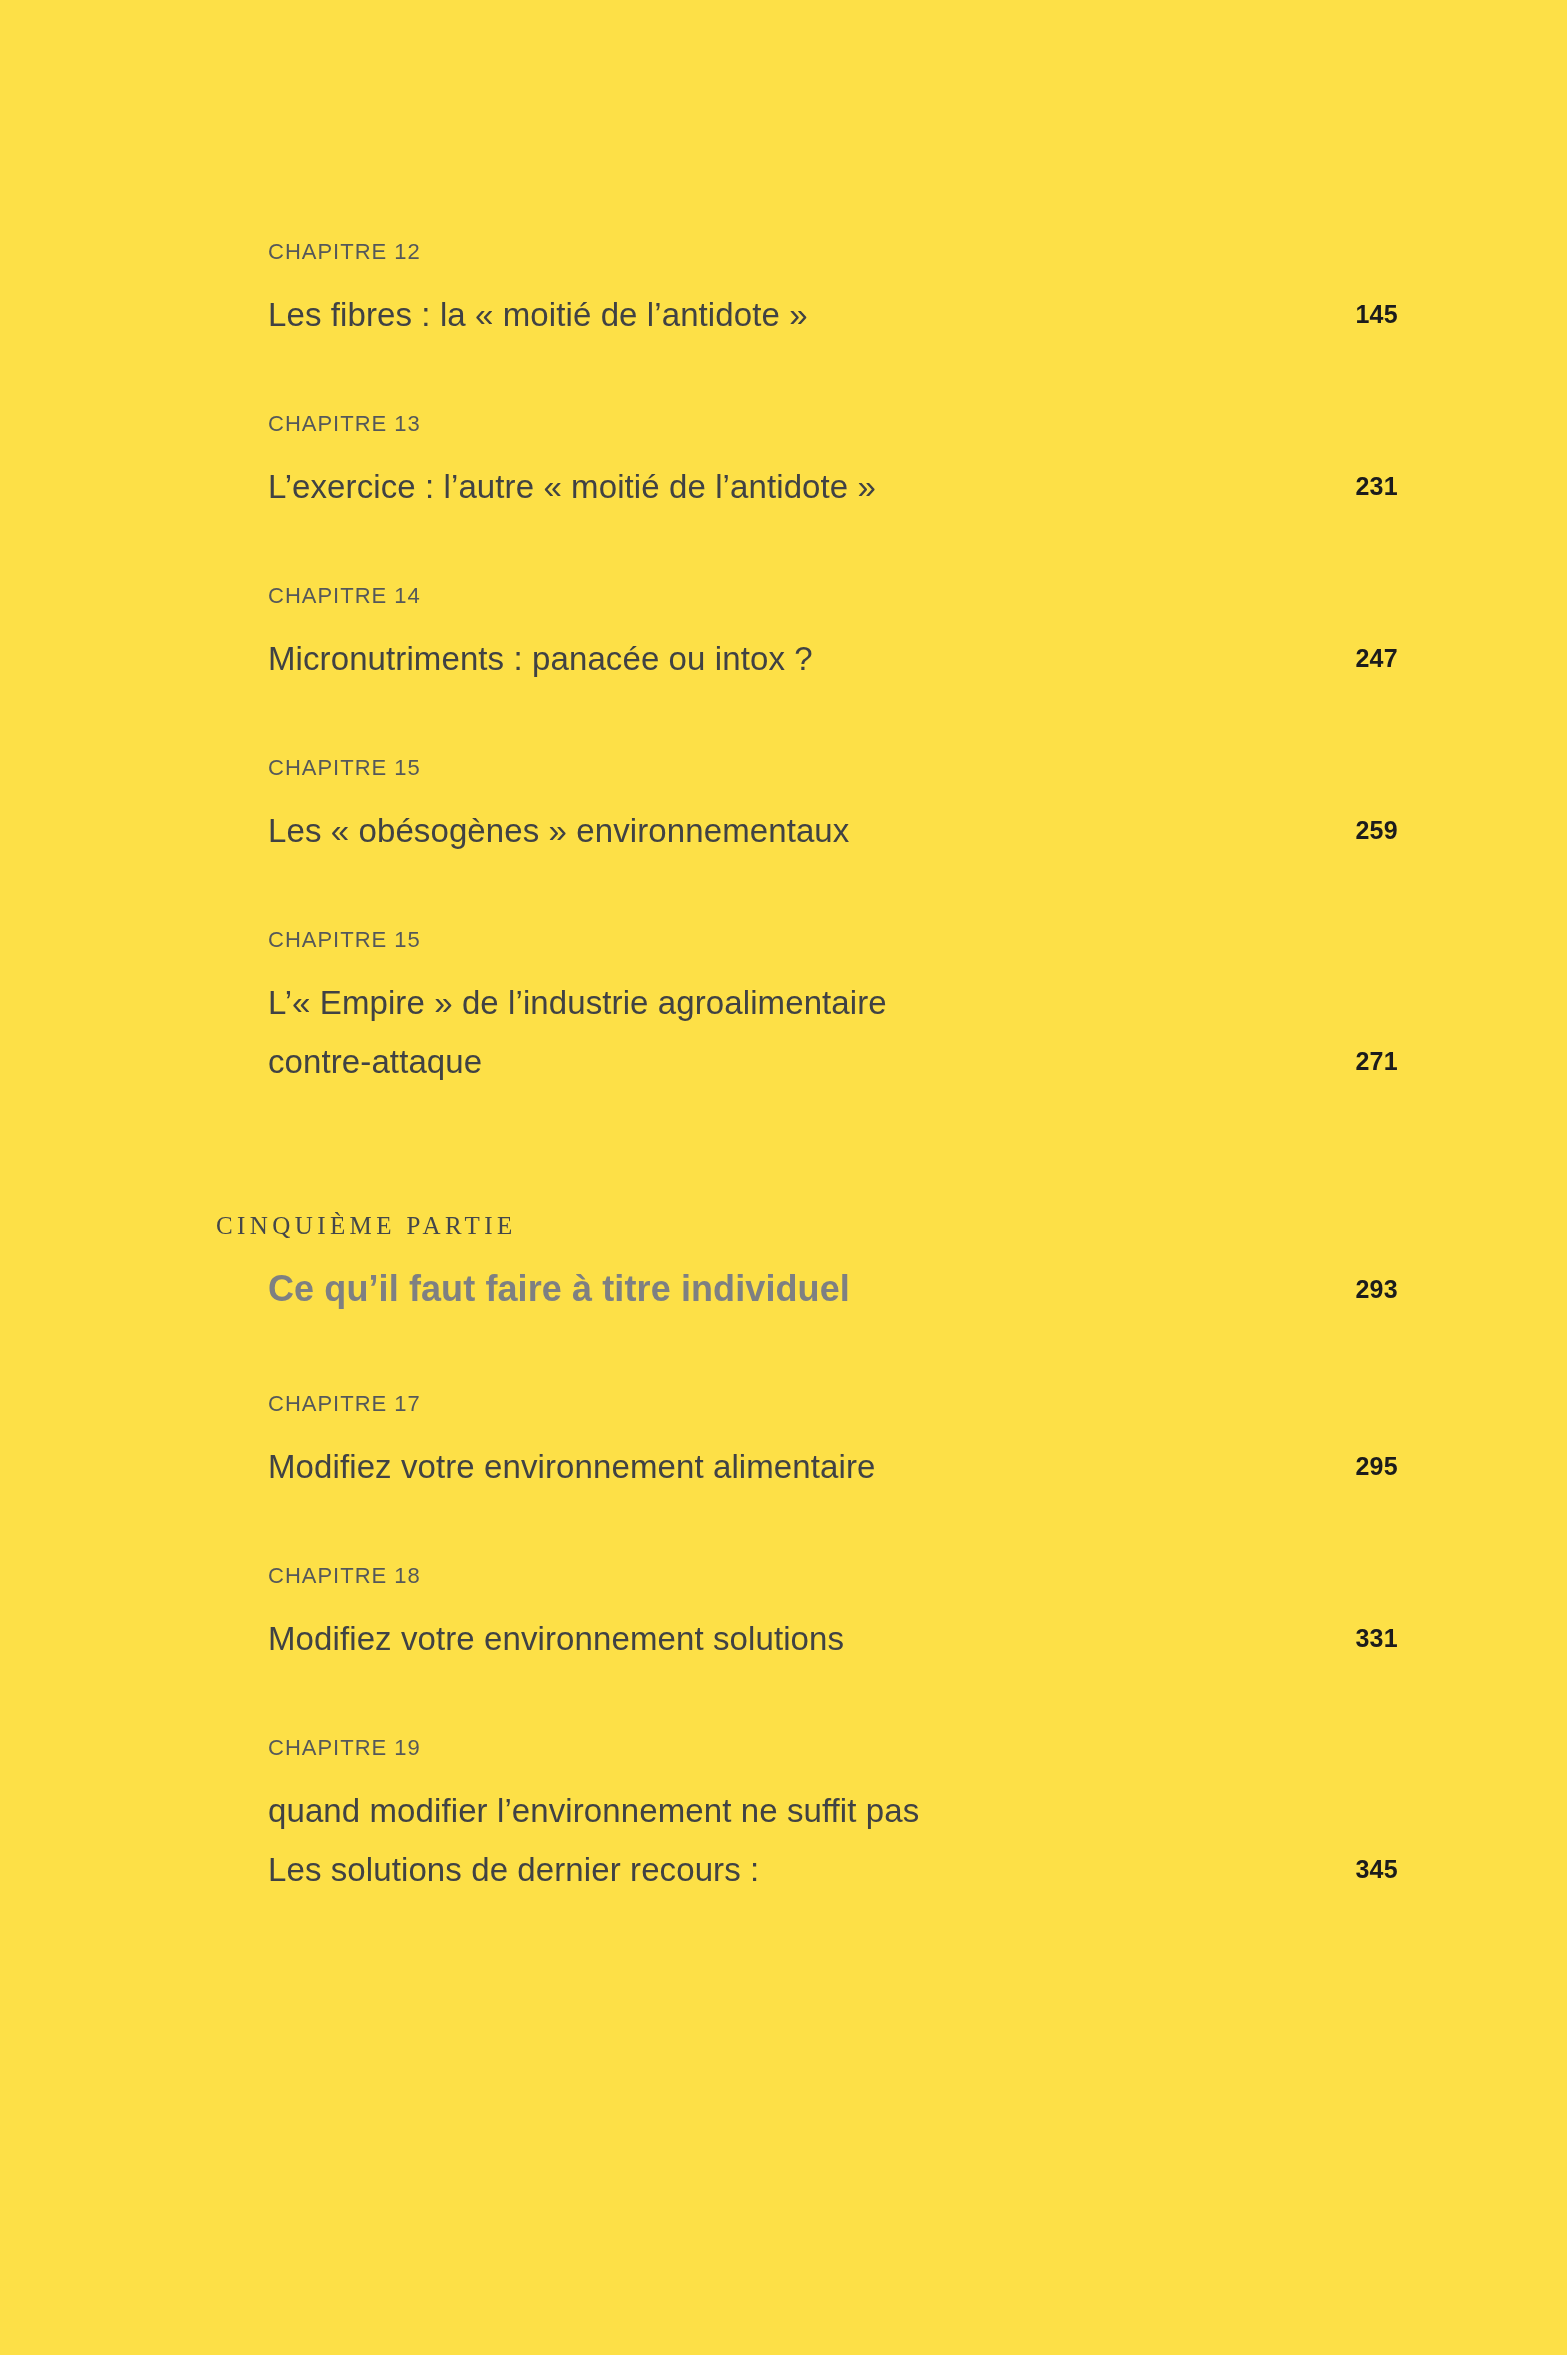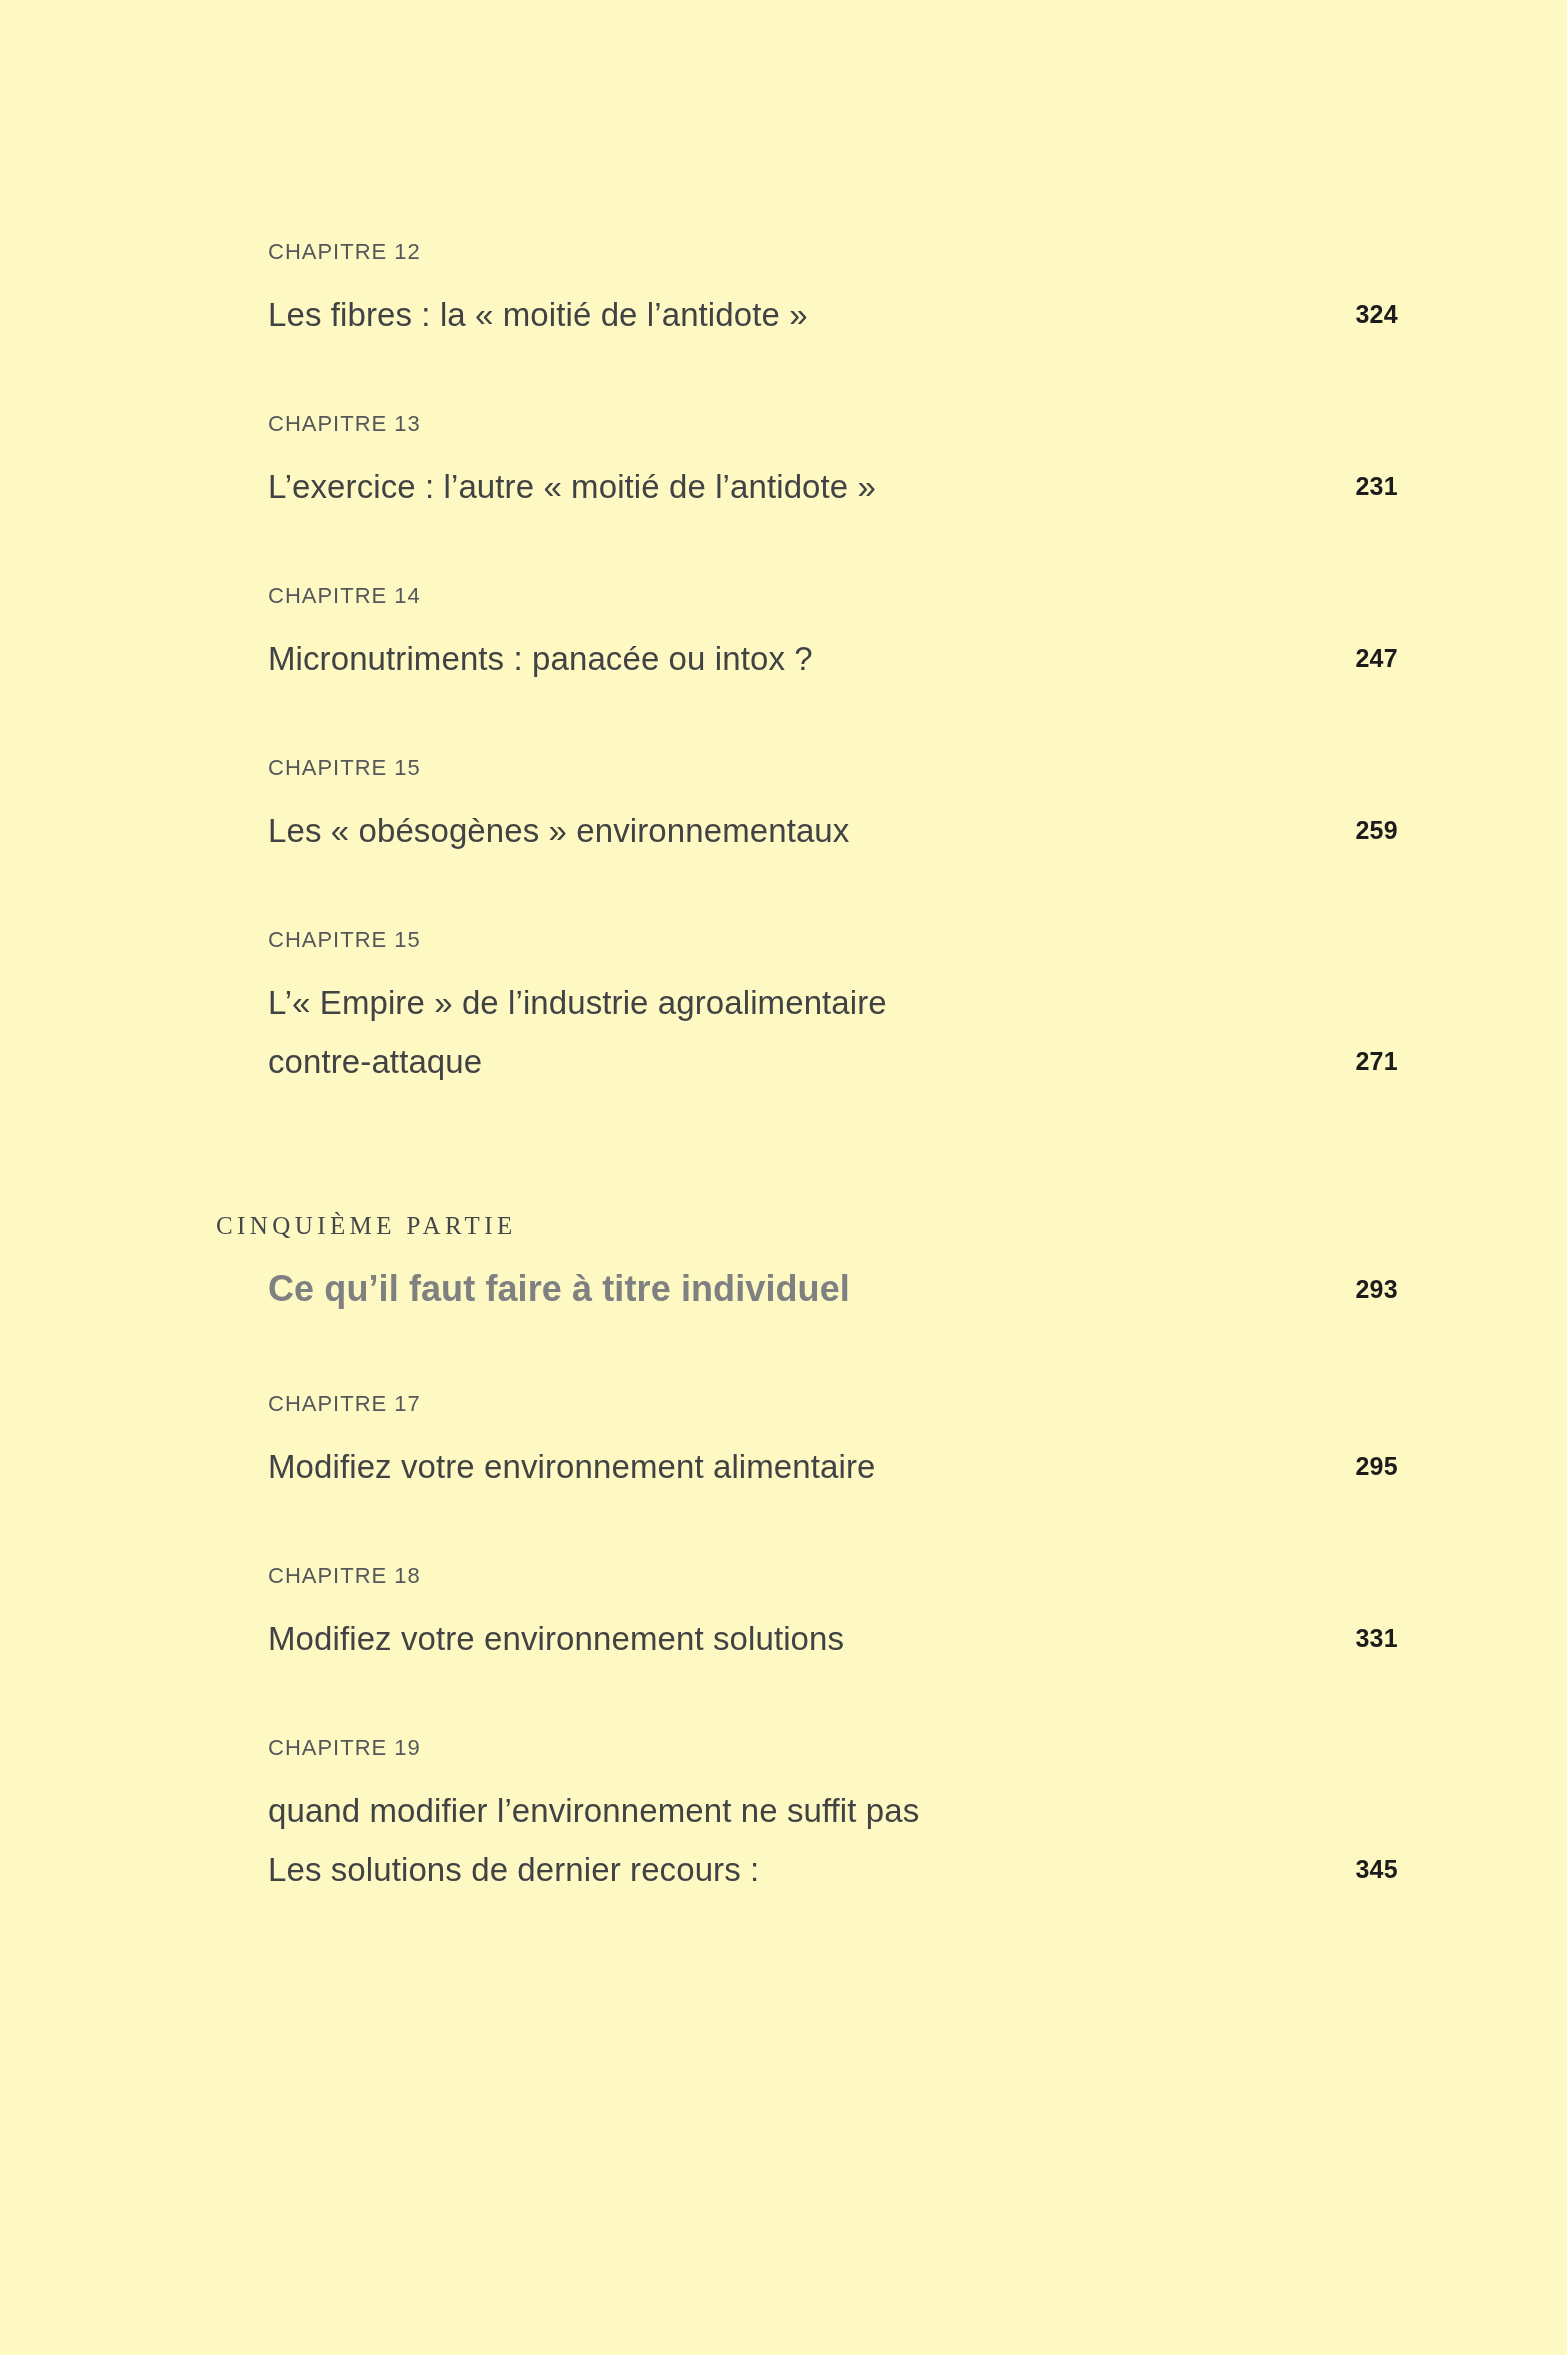--- a/index.html
+++ b/index.html
@@ -6,21 +6,21 @@
   html, body {
     margin: 0;
     padding: 0;
     background: #ffffff;
   }
 
   .page {
     position: relative;
     width: 1568px;
     height: 2355px;
-    background: #fef9c3;
+    background: #fde047;
     font-family: "Liberation Sans", sans-serif;
     overflow: hidden;
   }
 
   
   .toc {
     position: absolute;
     left: 268px;
     top: 241px;
     width: 1130px; 
@@ -124,21 +124,21 @@
 <body>
 
 <div class="page">
   <div class="toc" id="toc-root">
       <div class="entry">
         <div class="entry-label">CHAPITRE 12</div>
         <div class="entry-body">
           <div class="entry-title">
             <span class="tl">Les fibres : la « moitié de l’antidote »</span>
           </div>
-          <div class="entry-page">324</div>
+          <div class="entry-page">145</div>
         </div>
       </div>
       <div class="entry">
         <div class="entry-label">CHAPITRE 13</div>
         <div class="entry-body">
           <div class="entry-title">
             <span class="tl">L’exercice : l’autre « moitié de l’antidote »</span>
           </div>
           <div class="entry-page">231</div>
         </div>

